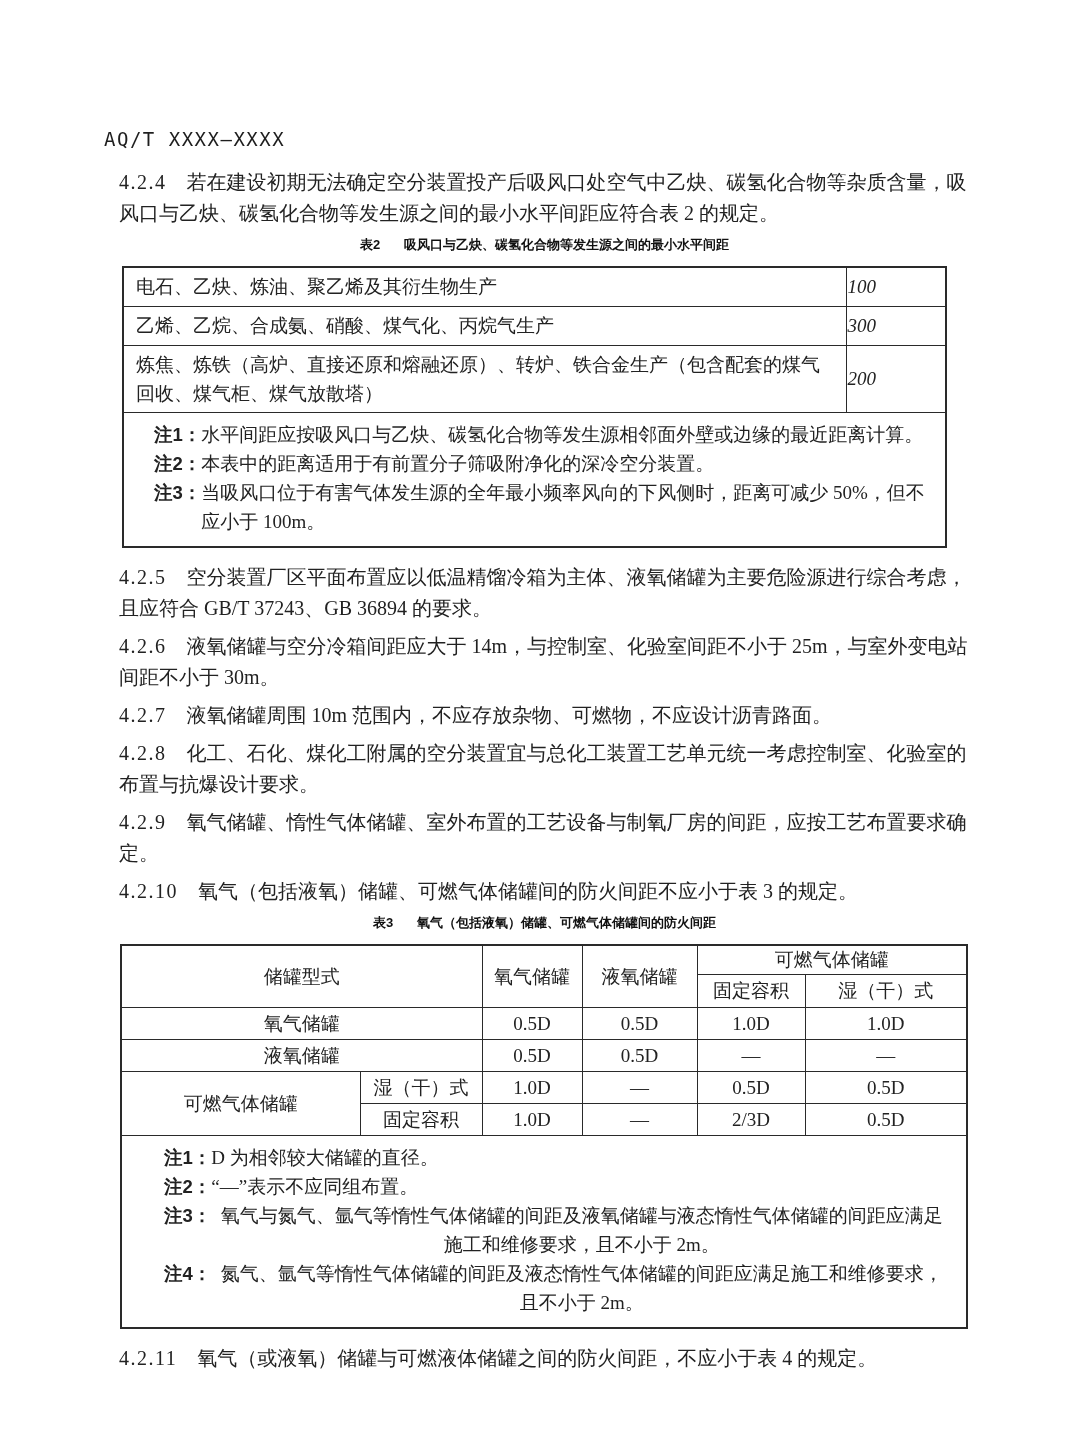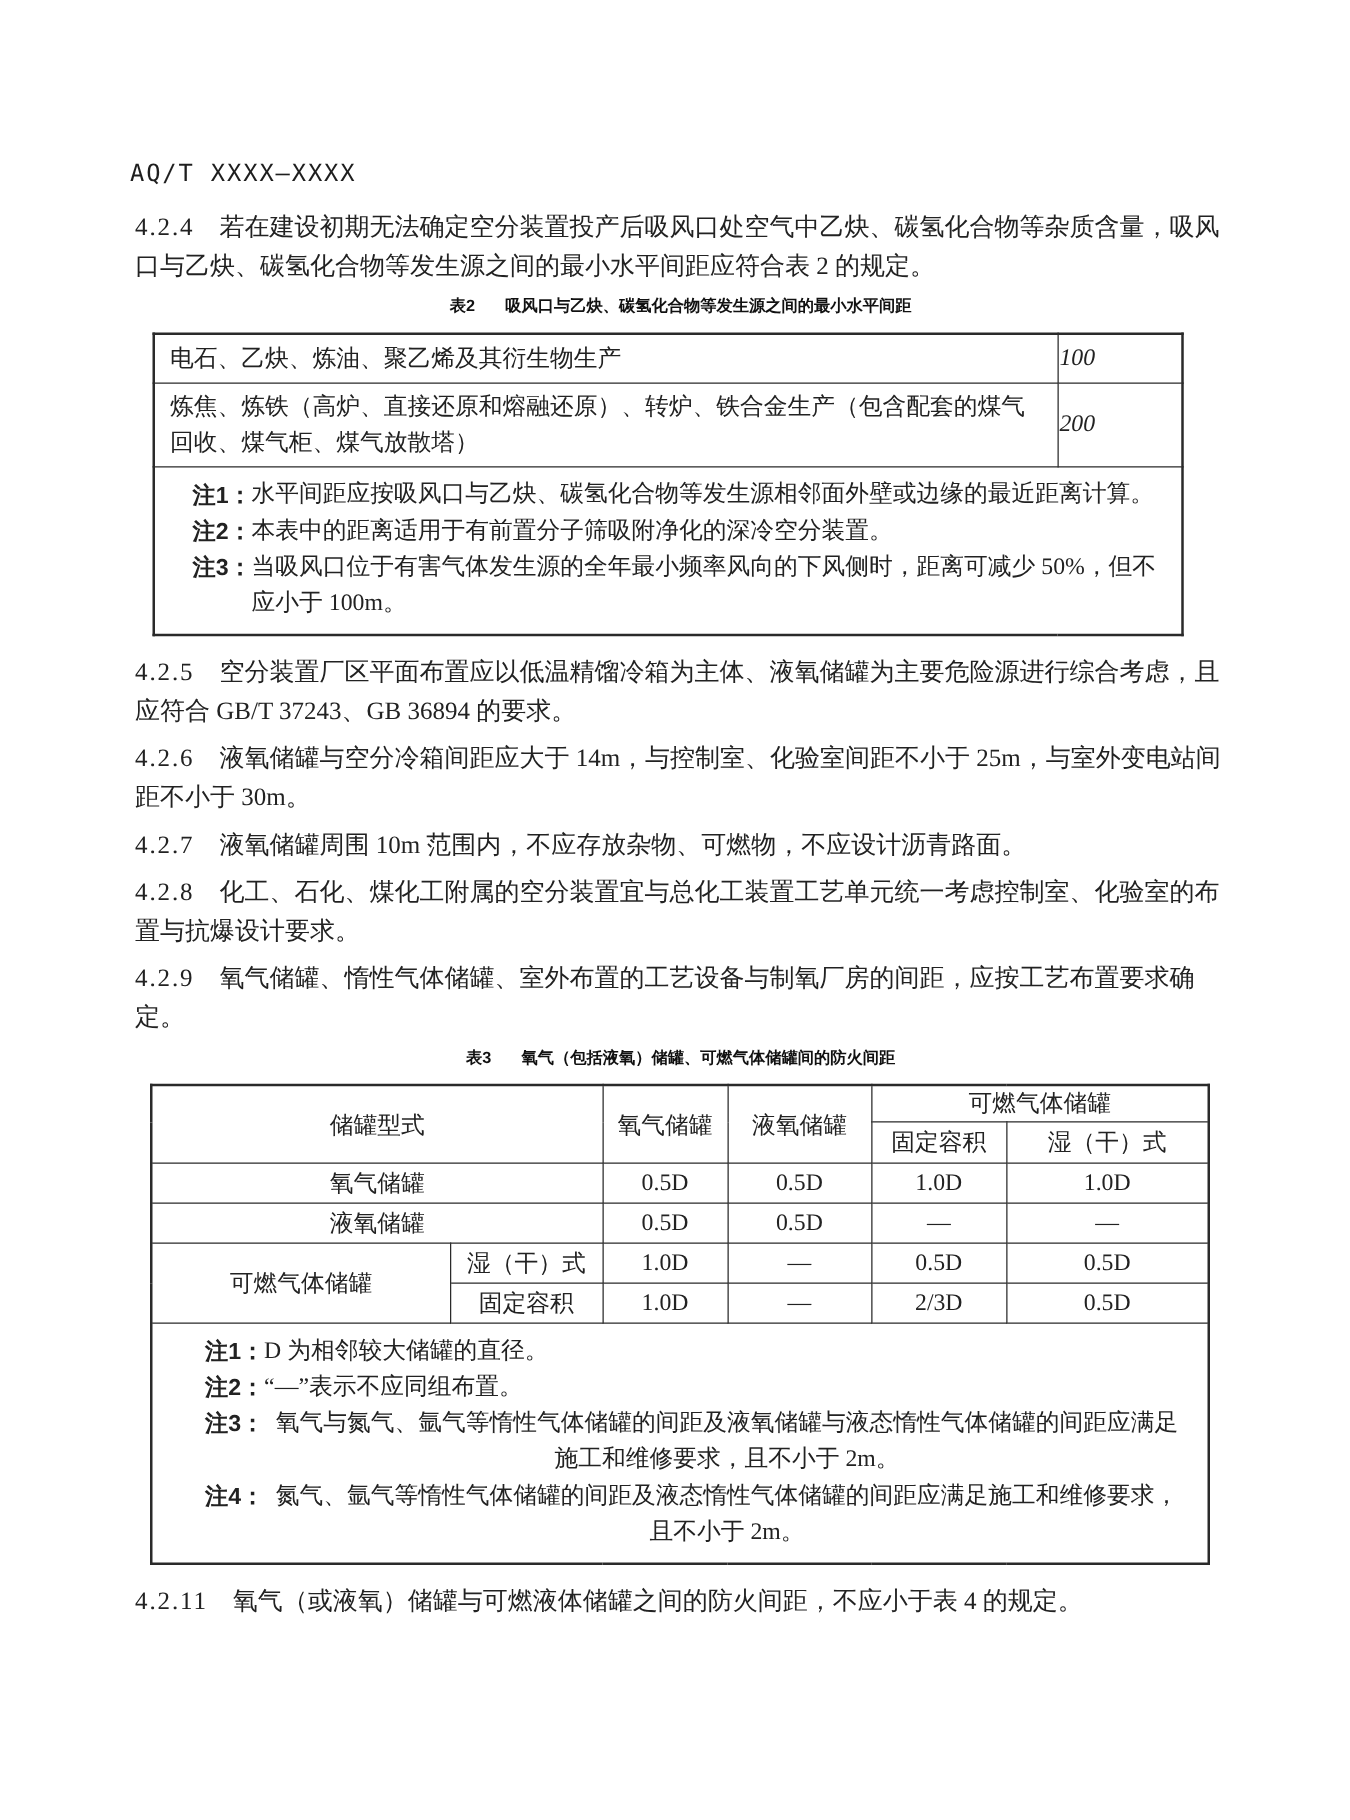--- a/index.html
+++ b/index.html
@@ -6,21 +6,21 @@
   body{
     width:1080px;height:1456px;overflow:hidden;background:#ffffff;
     font-family:"Liberation Serif","DejaVu Serif",serif;
     color:#222222;
   }
   .page{box-sizing:border-box;width:1080px;height:1456px;padding:128px 95px 0 104px;}
   .doc-header{
     font-size:19px;letter-spacing:1.5px;margin-bottom:17px;
     font-family:"DejaVu Sans Mono","Liberation Mono",monospace;color:#1e1e1e;
   }
-  .sec{font-size:20px;line-height:31px;margin:7px 4px;text-align:left;}
+  .sec{font-size:20px;line-height:31px;margin:7px 15px;text-align:left;}
   .sec .secnum{display:inline-block;margin-right:20px;letter-spacing:1.5px;}
   .caption{
     text-align:center;font-family:"Liberation Sans","DejaVu Sans",sans-serif;
     font-weight:700;font-size:13px;color:#111;margin:4px 0 12px 0;
   }
   .caption .cap-label{margin-right:24px;}
   table{border-collapse:collapse;table-layout:fixed;font-size:19px;color:#222;}
   table{border:2px solid #2a2a2a;}
   td{border:1px solid #2a2a2a;vertical-align:middle;}
   .t2{width:823px;margin-left:18px;}
@@ -55,20 +55,24 @@
     <colgroup>
         <col style="width:723px">
         <col style="width:100px">
       </colgroup>
     <tbody>
     <tr>
       <td class="cell-left">电石、乙炔、炼油、聚乙烯及其衍生物生产</td>
       <td class="cell-center">100</td>
     </tr>
     <tr>
+      <td class="cell-left">乙烯、乙烷、合成氨、硝酸、煤气化、丙烷气生产</td>
+      <td class="cell-center">300</td>
+    </tr>
+    <tr>
       <td class="cell-left" style="line-height:29px;padding-top:4px;padding-bottom:4px;">炼焦、炼铁（高炉、直接还原和熔融还原）、转炉、铁合金生产（包含配套的煤气回收、煤气柜、煤气放散塔）</td>
       <td class="cell-center">200</td>
     </tr>
     <tr>
       <td class="notes-cell" colspan="2">
         <div class="note">
               <span class="nlabel">注1：</span>
               <span class="ntext">水平间距应按吸风口与乙炔、碳氢化合物等发生源相邻面外壁或边缘的最近距离计算。</span>
             </div>
         <div class="note">
@@ -82,20 +86,21 @@
       </td>
     </tr>
   </tbody>
     </table>
 
   <p class="sec" style="margin-top:14px;"><span class="secnum">4.2.5</span><span>空分装置厂区平面布置应以低温精馏冷箱为主体、液氧储罐为主要危险源进行综合考虑，且应符合 GB/T 37243、GB 36894 的要求。</span></p>
   <p class="sec"><span class="secnum">4.2.6</span><span>液氧储罐与空分冷箱间距应大于 14m，与控制室、化验室间距不小于 25m，与室外变电站间距不小于 30m。</span></p>
   <p class="sec"><span class="secnum">4.2.7</span><span>液氧储罐周围 10m 范围内，不应存放杂物、可燃物，不应设计沥青路面。</span></p>
   <p class="sec"><span class="secnum">4.2.8</span><span>化工、石化、煤化工附属的空分装置宜与总化工装置工艺单元统一考虑控制室、化验室的布置与抗爆设计要求。</span></p>
   <p class="sec"><span class="secnum">4.2.9</span><span>氧气储罐、惰性气体储罐、室外布置的工艺设备与制氧厂房的间距，应按工艺布置要求确定。</span></p>
+  <p class="sec"><span class="secnum">4.2.10</span><span>氧气（包括液氧）储罐、可燃气体储罐间的防火间距不应小于表 3 的规定。</span></p>
 
   <div class="caption"><span class="cap-label">表3</span><span>氧气（包括液氧）储罐、可燃气体储罐间的防火间距</span></div>
 
   <table class="t3">
     <colgroup>
       <col style="width:239px">
         <col style="width:122px">
         <col style="width:100px">
       <col style="width:115px">
         <col style="width:108px">

